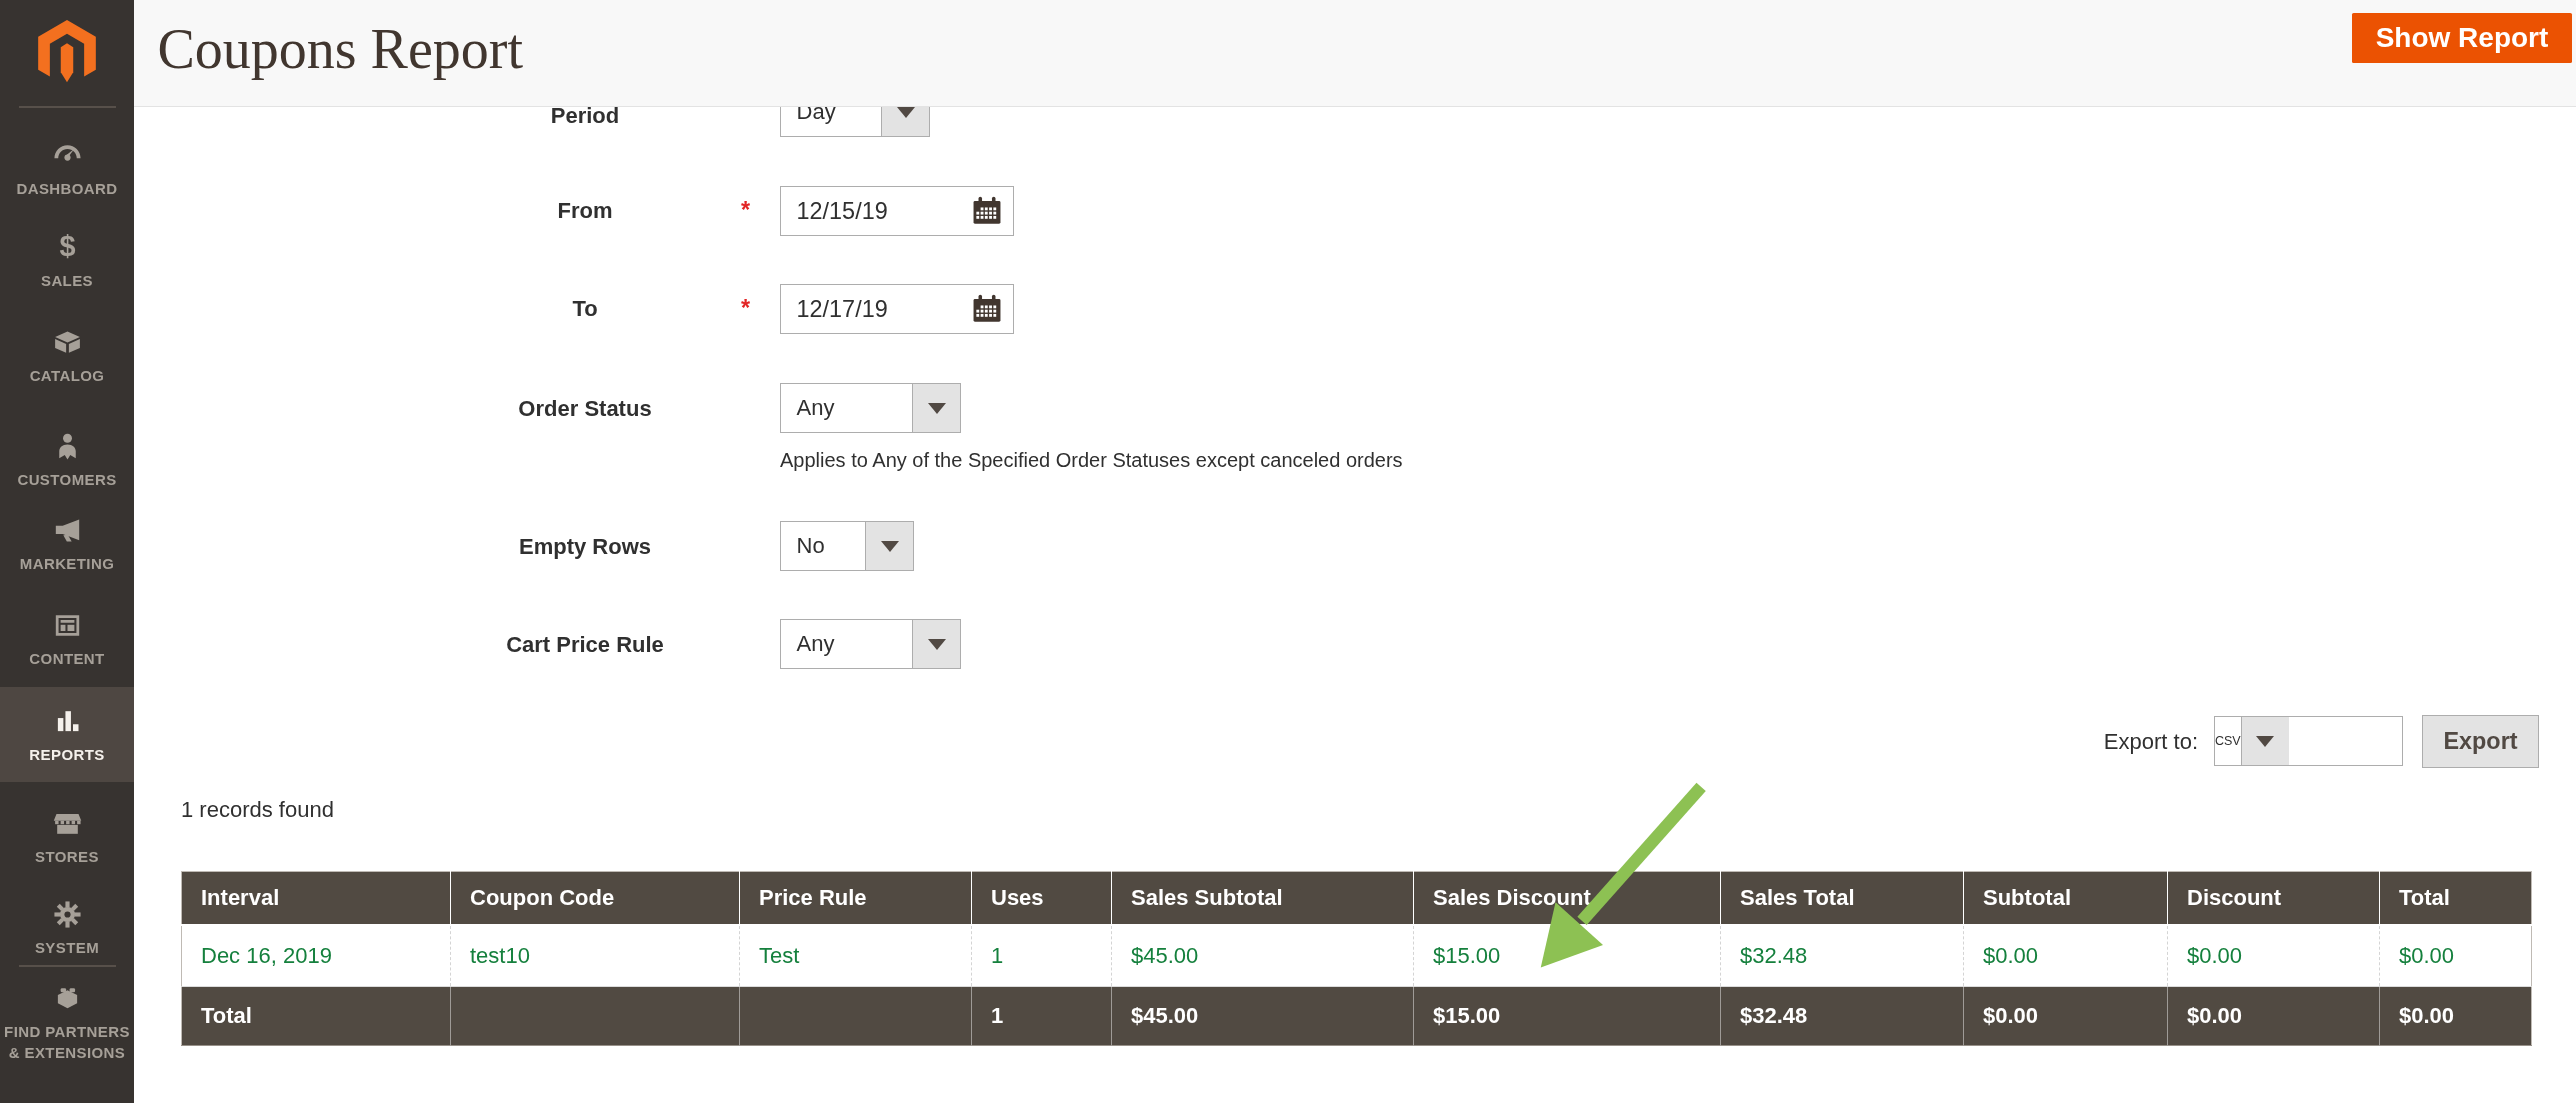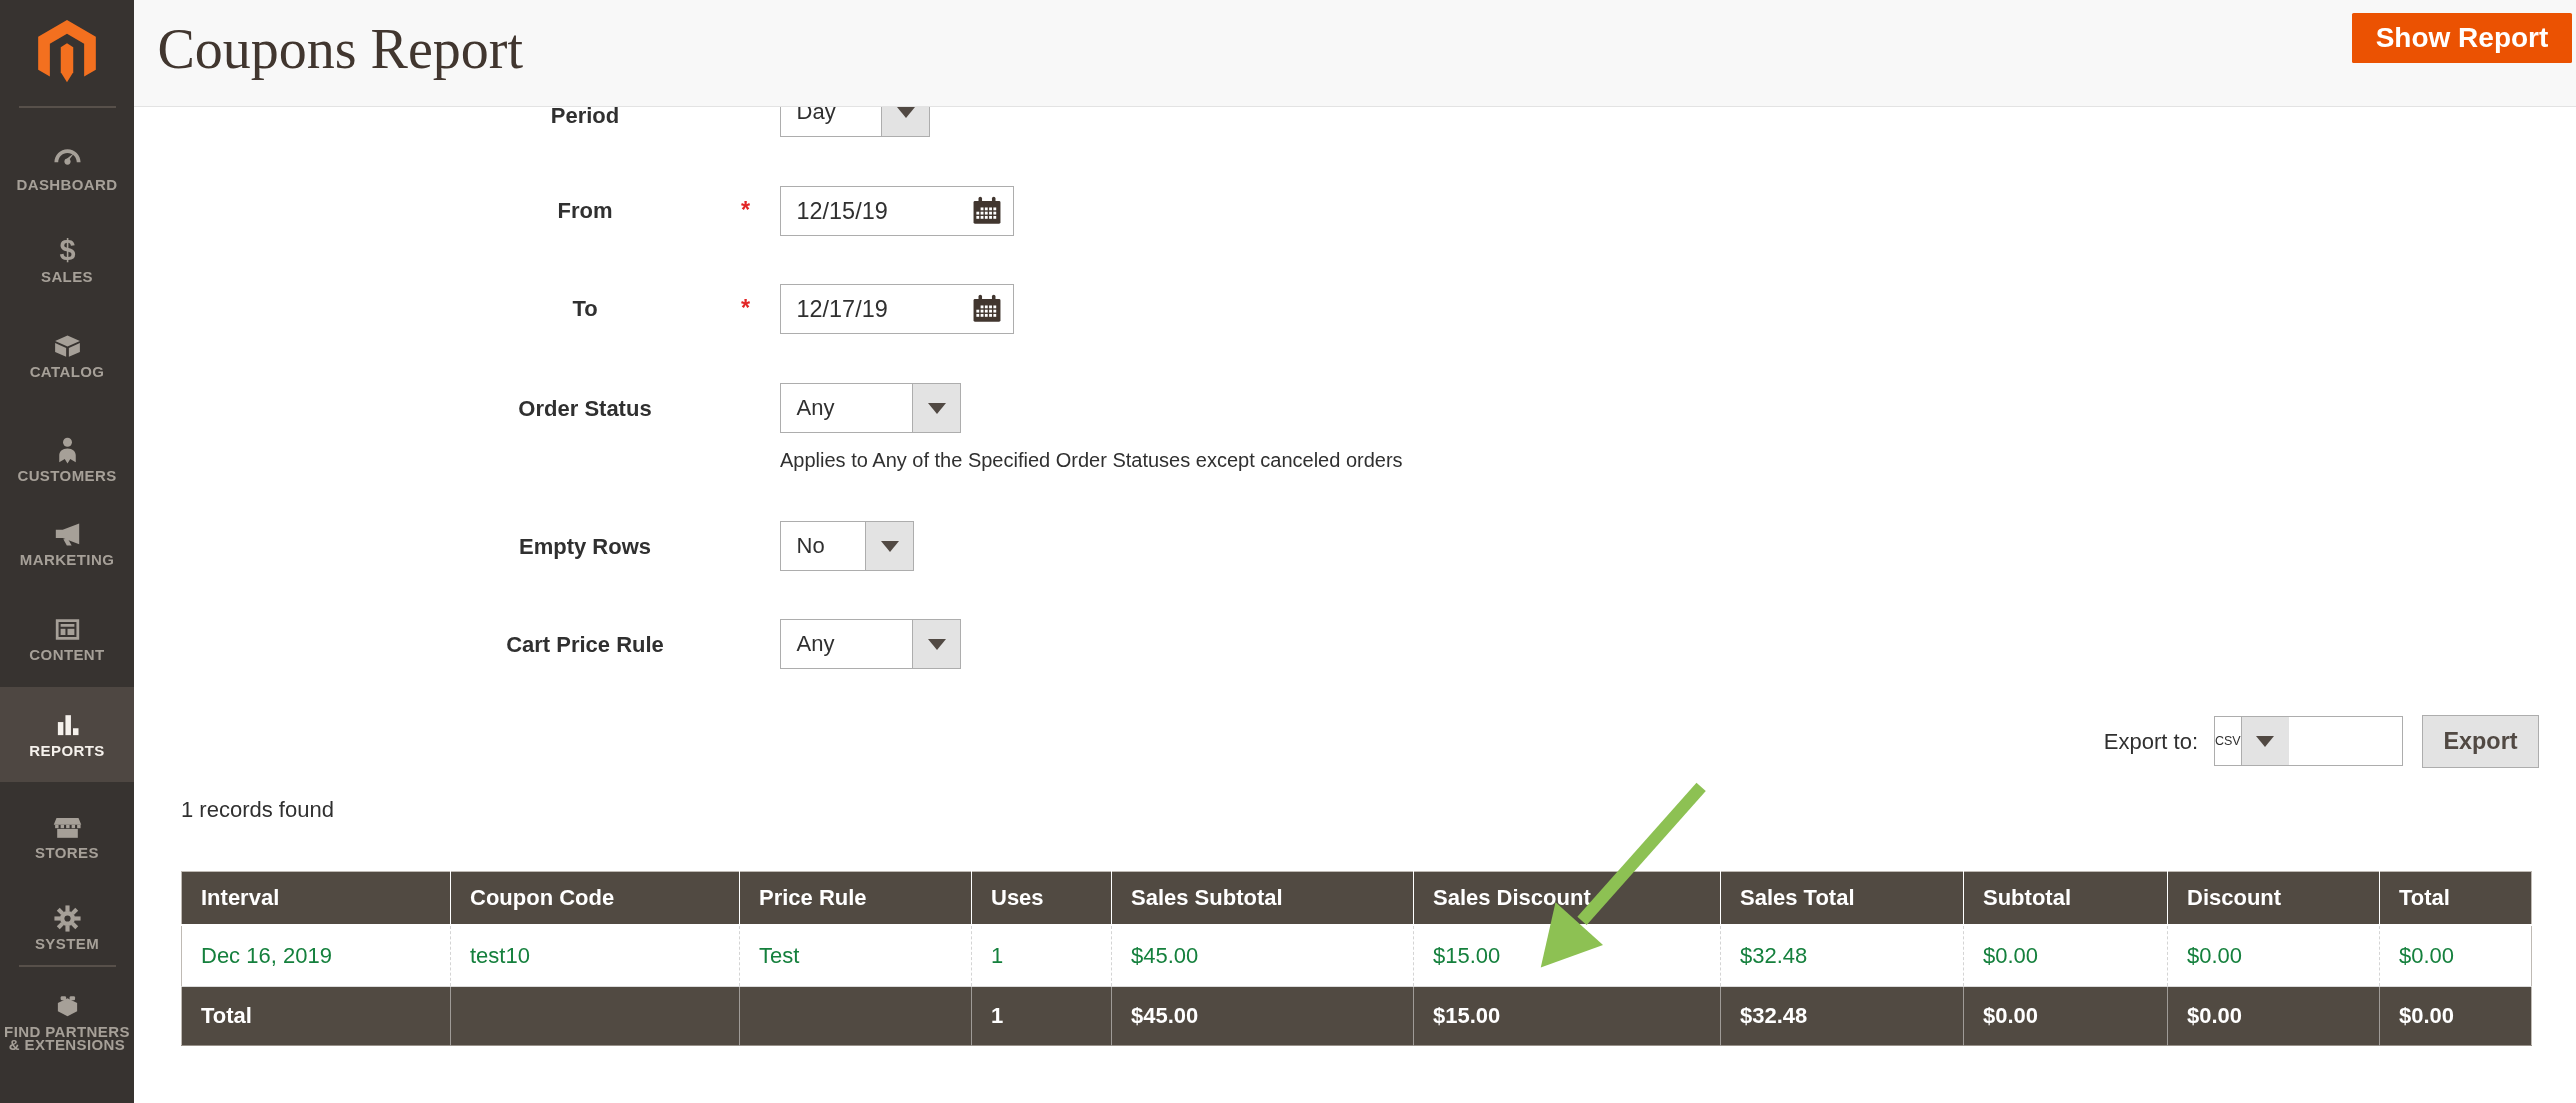--- a/index.html
+++ b/index.html
@@ -4,21 +4,21 @@
 <style>
   * { margin:0; padding:0; box-sizing:border-box; }
   html,body { width:2576px; height:1103px; background:#fff; overflow:hidden;
               font-family:"Liberation Sans","DejaVu Sans",sans-serif; color:#303030; }
 
   
   .sidebar { position:absolute; left:0; top:0; width:134px; height:1103px; background:#373330; z-index:20; }
   .logo-wrap { position:absolute; left:0; top:0; width:134px; height:106px; display:flex; align-items:center; justify-content:center; }
   .logo-divider { position:absolute; left:19px; top:106px; width:97px; height:1.6px; background:#57504a; }
   .side-item { position:absolute; left:0; width:134px; height:90px; display:flex; flex-direction:column;
-               align-items:center; justify-content:center; gap:0; color:#a6a098; cursor:pointer; }
+               align-items:center; justify-content:center; gap:8px; color:#a6a098; cursor:pointer; }
   .side-item .lbl { font-size:15px; font-weight:600; letter-spacing:0.4px; text-align:center; line-height:1.2; }
   .side-item svg { width:33px; height:33px; fill:currentColor; }
   .side-item.active { background:#4e4742; color:#f5f1ec; }
   .side-divider { position:absolute; left:19px; top:965px; width:97px; height:1.6px; background:#57504a; }
 
   
   .page-header { position:absolute; left:134px; top:0; width:2442px; height:107px; background:#f8f8f8;
                  border-bottom:1.6px solid #e3e3e3; z-index:10; }
   .page-title { position:absolute; left:23.4px; top:17px; font-size:56px; font-weight:400; color:#41362f;font-family:Liberation Serif, serif; }
   .btn-primary { position:absolute; left:2210px; top:13.3px; width:220px; height:50px; background:#eb5202;

